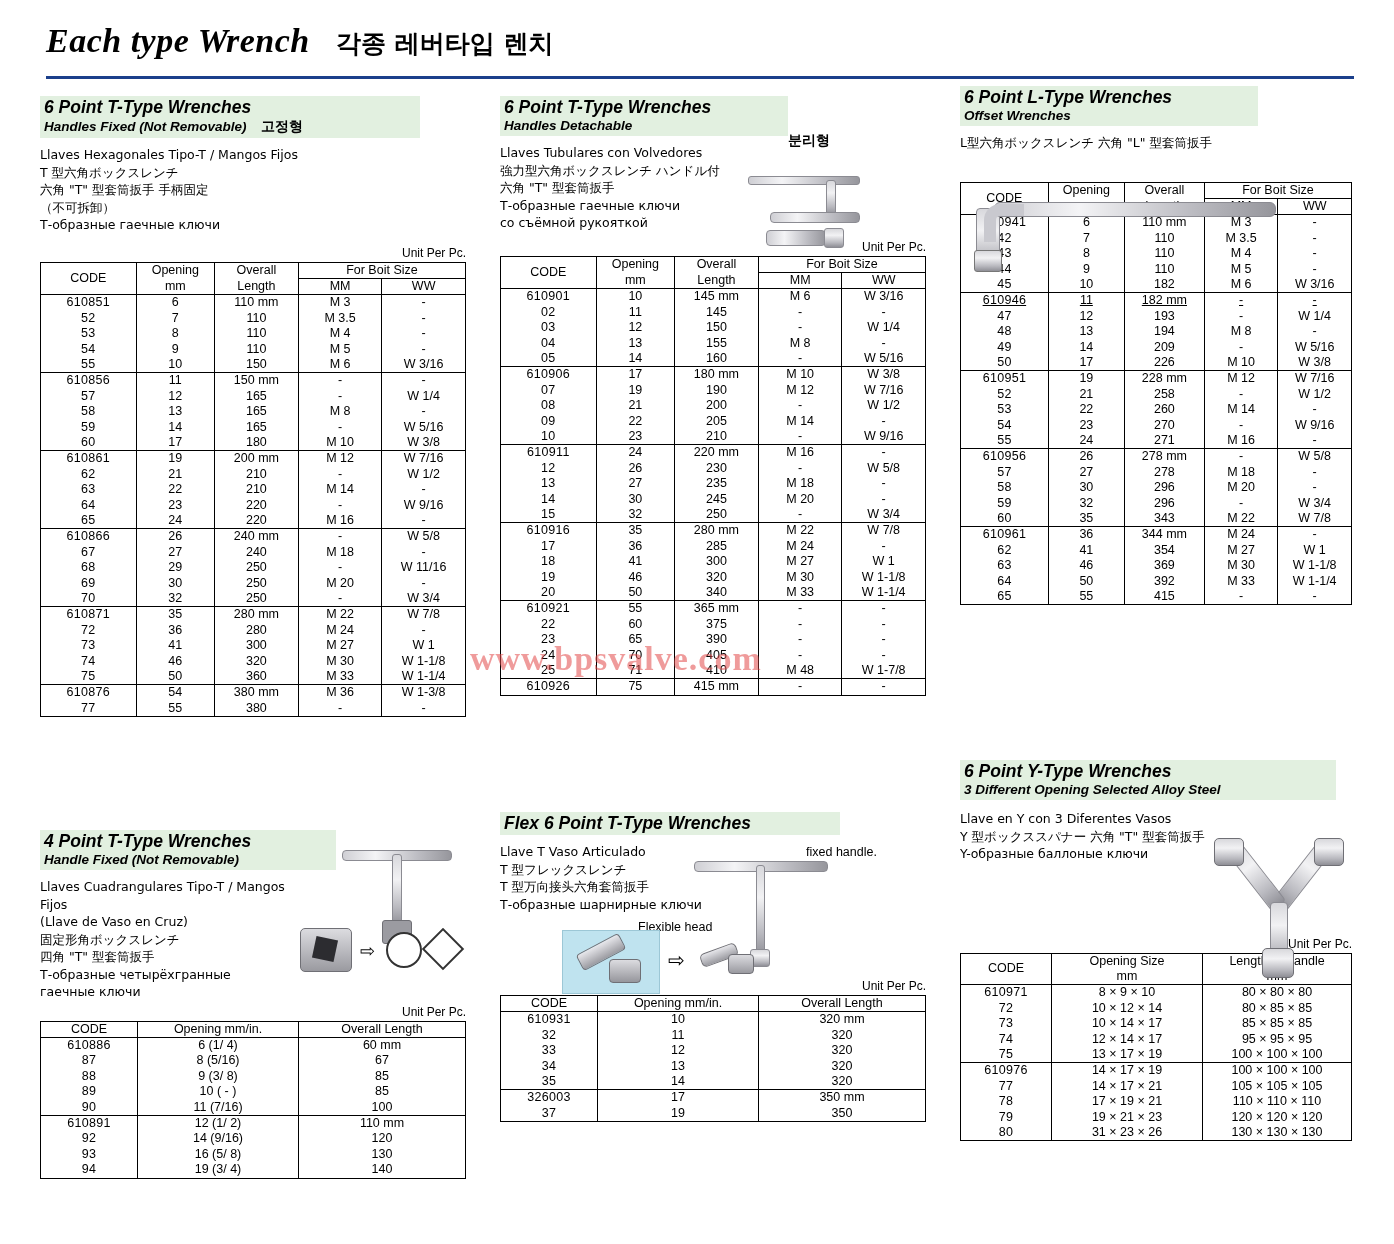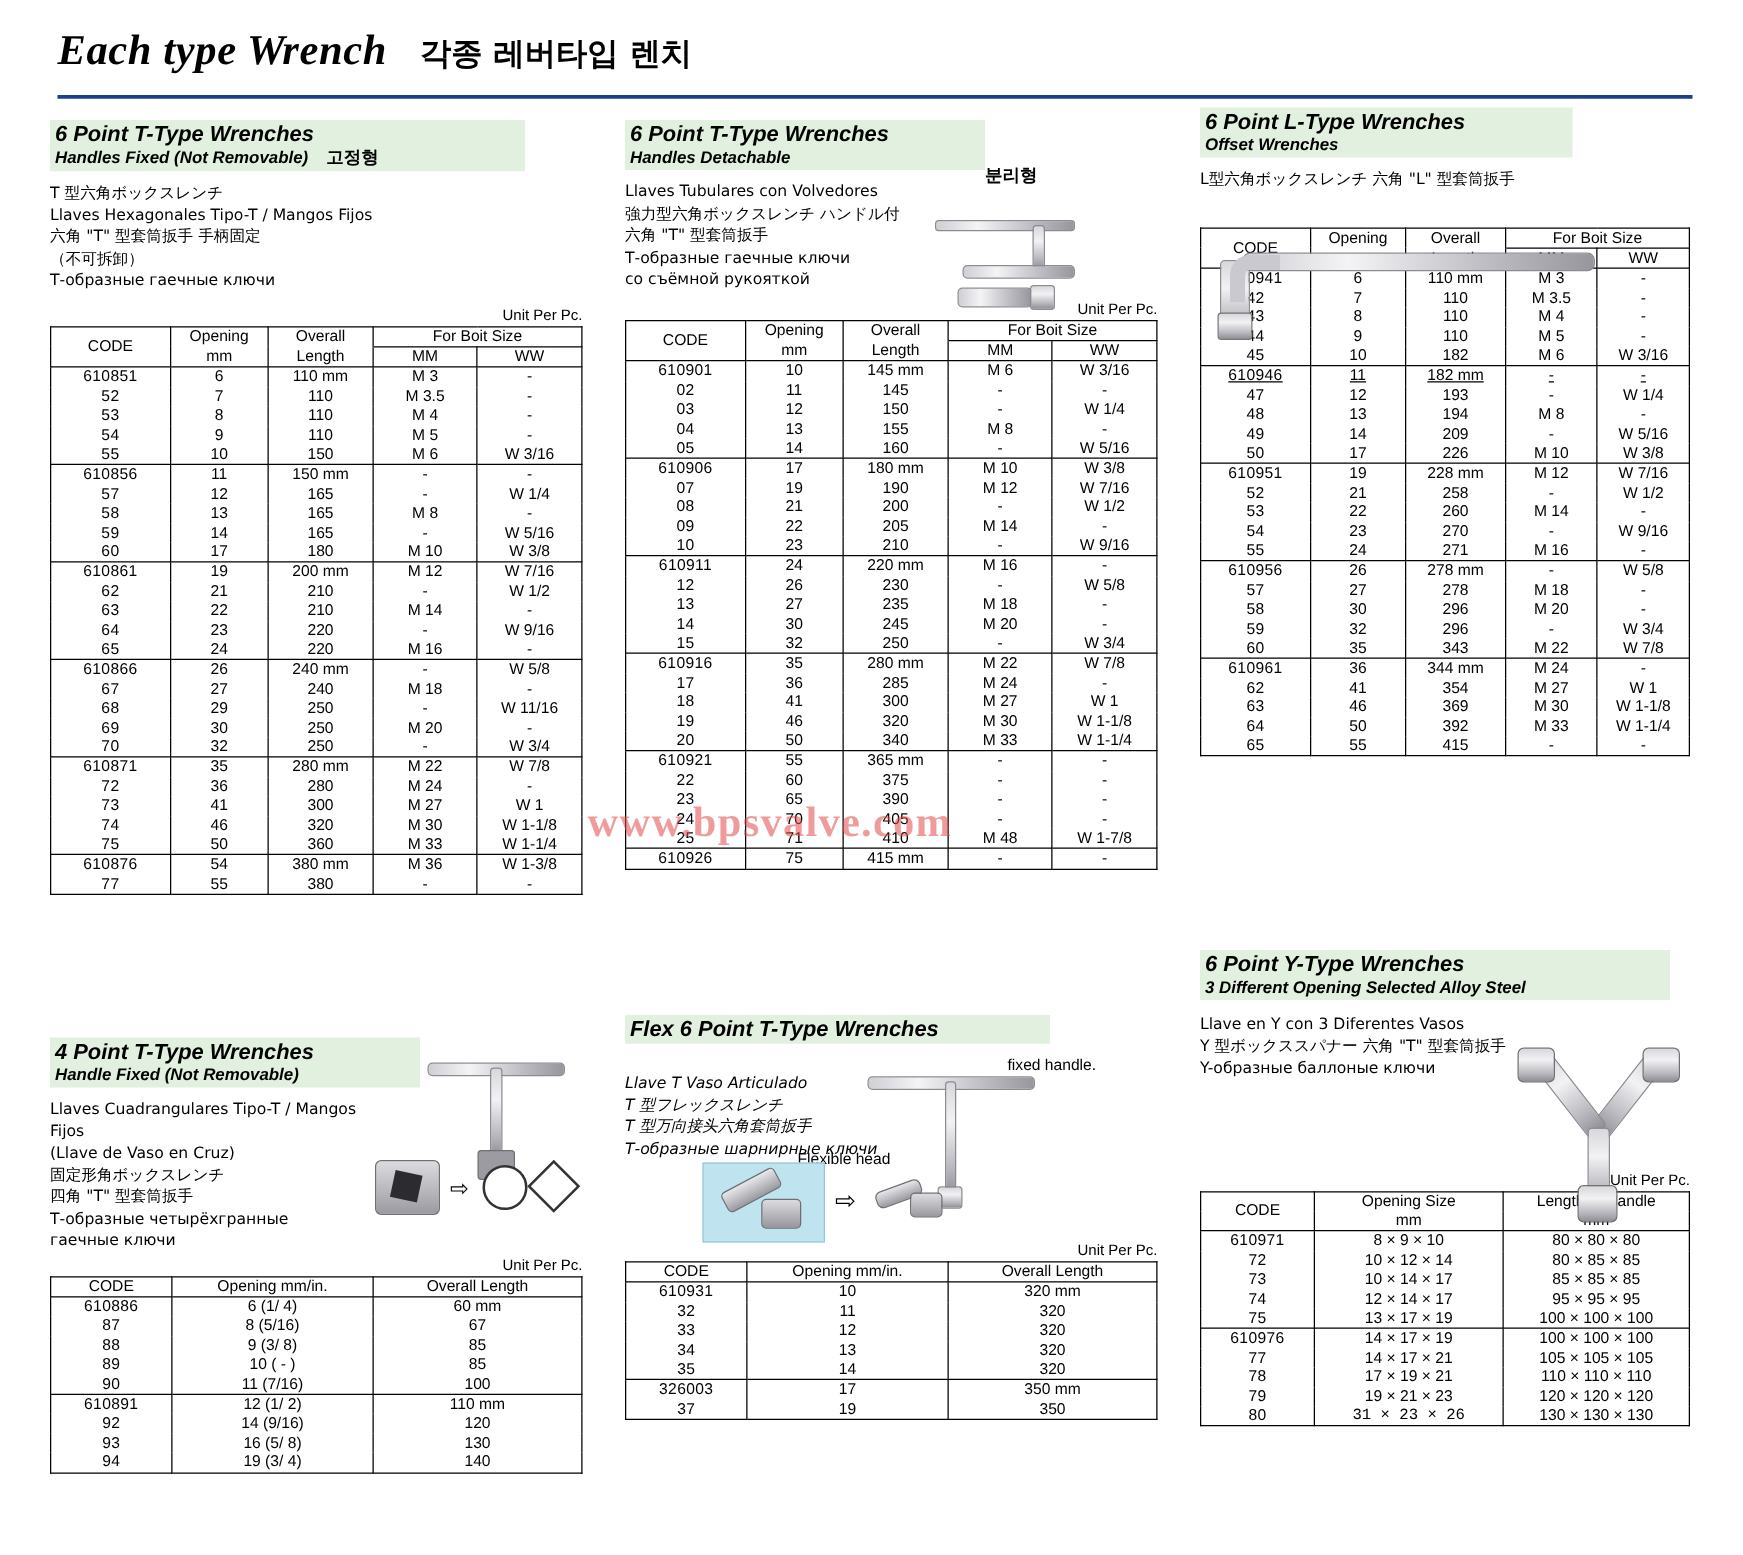--- a/index.html
+++ b/index.html
@@ -69,22 +69,22 @@
 
   <div class="col1">
     <div style="position:relative;">
       <div class="greenbar" style="width:372px;">
         <div class="sec-head">6 Point T-Type Wrenches</div>
         <div class="sec-sub" style="display:inline-block;">Handles Fixed (Not Removable)</div>
         <span class="kr-tag" style="margin-left:10px;">고정형</span>
       </div>
     </div>
     <div class="desc" style="margin-top:8px;">
+      <div>Llaves Hexagonales Tipo-T / Mangos Fijos</div>
       <div>T 型六角ボックスレンチ</div>
-      <div>Llaves Hexagonales Tipo-T / Mangos Fijos</div>
       <div>六角 "T" 型套筒扳手 手柄固定</div>
       <div>（不可拆卸）</div>
       <div>Т-образные гаечные ключи</div>
     </div>
     <div class="unit" style="width:426px;margin-top:12px;">Unit Per Pc.</div>
 
     <table class="t" style="margin-top:2px;width:426px;">
       <thead>
         <tr>
           <th rowspan="2" class="w-code">CODE</th>
@@ -811,21 +811,21 @@
     <div style="position:absolute;left:14px;top:10px;width:22px;height:22px;background:#2c2c30;transform:rotate(12deg);"></div>
     <div style="position:absolute;left:60px;top:12px;font-size:18px;color:#000;">⇨</div>
     <div style="position:absolute;left:86px;top:4px;width:32px;height:32px;border:2px solid #333;border-radius:50%;background:#fff;"></div>
     <div style="position:absolute;left:128px;top:6px;width:26px;height:26px;border:2px solid #333;transform:rotate(45deg);"></div>
   </div>
 
   <div class="blk5">
     <div class="greenbar" style="width:332px;">
       <div class="sec-head">Flex 6 Point T-Type Wrenches</div>
     </div>
-    <div class="desc" style="margin-top:22px;width:260px;font-style:italic;">
+    <div class="desc" style="margin-top:8px;width:260px;">
       <div>Llave T Vaso Articulado</div>
       <div>T 型フレックスレンチ</div>
       <div>T 型万向接头六角套筒扳手</div>
       <div>Т-образные шарнирные ключи</div>
     </div>
     <div class="unit" style="width:426px;margin-top:66px;">Unit Per Pc.</div>
     <table class="t" style="margin-top:2px;width:426px;">
       <thead>
         <tr>
           <th style="width:96px;">CODE</th>
@@ -954,21 +954,21 @@
             <td style="border-top: none; border-bottom: none;">17 × 19 × 21</td>
             <td style="border-top: none; border-bottom: none;">110 × 110 × 110</td>
           </tr>
           <tr>
             <td class="code" style="border-top: none; border-bottom: none;">79</td>
             <td style="border-top: none; border-bottom: none;">19 × 21 × 23</td>
             <td style="border-top: none; border-bottom: none;">120 × 120 × 120</td>
           </tr>
           <tr>
             <td class="code" style="border-top: none;">80</td>
-            <td style="border-top: none; font-family: Liberation Mono, monospace;">31 × 23 × 26</td>
+            <td style="border-top: none;">31 × 23 × 26</td>
             <td style="border-top: none;">130 × 130 × 130</td>
           </tr>
         </tbody>
     </table>
   </div>
 
   <div class="imgbox" style="left:1190px;top:820px;width:180px;height:160px;">
     <div class="metal" style="position:absolute;left:80px;top:10px;width:16px;height:74px;transform:rotate(38deg);transform-origin:50% 100%;border-radius:4px;"></div>
     <div class="metal" style="position:absolute;left:80px;top:10px;width:16px;height:74px;transform:rotate(-38deg);transform-origin:50% 100%;border-radius:4px;"></div>
     <div class="metal" style="position:absolute;left:80px;top:82px;width:16px;height:64px;border-radius:4px;"></div>

